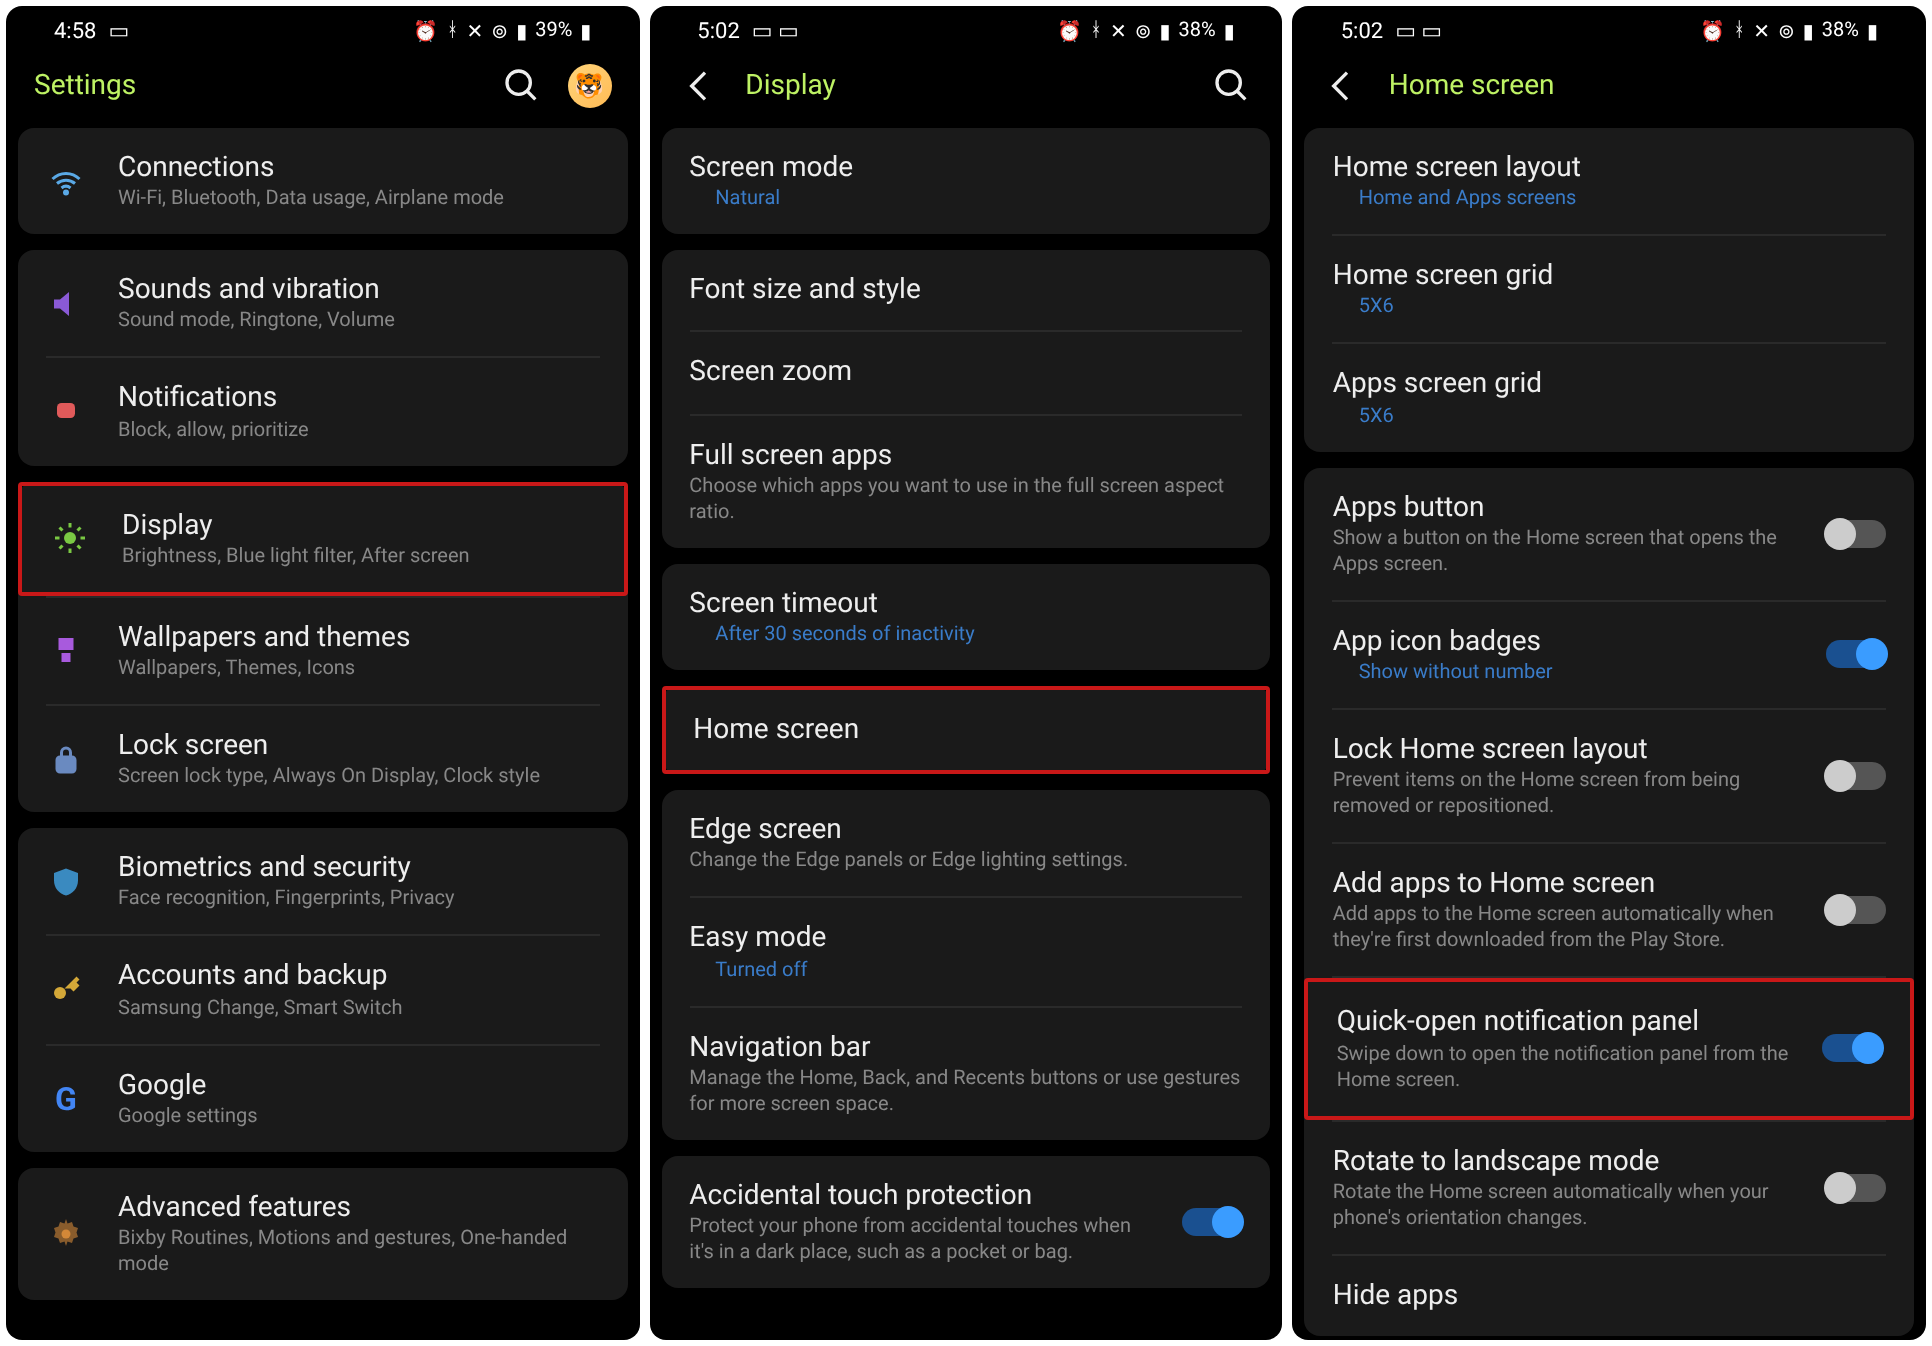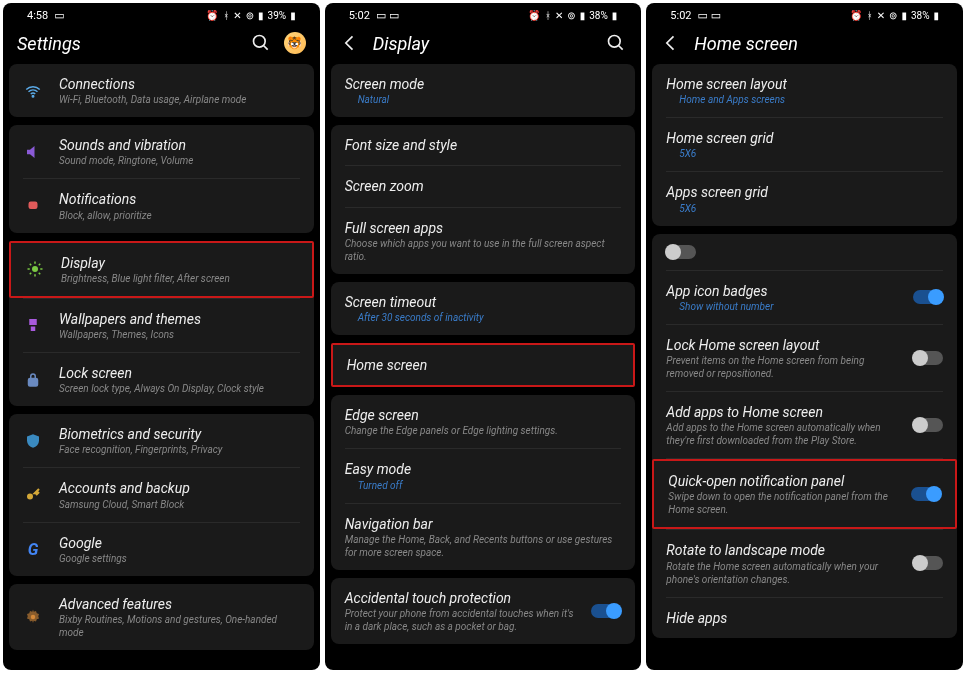--- a/index.html
+++ b/index.html
@@ -32,42 +32,40 @@
   }
   .status-left { display: flex; align-items: center; gap: 6px; }
   .status-right { display: flex; align-items: center; gap: 4px; font-size: 10px; }
   .header {
     display: flex;
     align-items: center;
     padding: 8px 14px 10px;
     gap: 12px;
   }
   .header-title {
-    font-size: 18px;
-    color: #ffffff;
+    font-size: 14px;
+    color: #bef264;
     flex: 1;
-    font-style: italic;
   }
   .back-arrow, .search-ico {
     width: 22px; height: 22px;
     display: flex; align-items: center; justify-content: center;
     color: #eee;
   }
   .avatar {
     width: 22px; height: 22px; border-radius: 50%;
     background: linear-gradient(135deg,#ffd47a,#ffbb55);
     display:flex;align-items:center;justify-content:center;
     font-size:12px;
   }
   .content { flex:1; overflow:hidden; padding: 0 6px; }
   .card {
     background: #1a1a1a;
     border-radius: 8px;
     margin-bottom: 8px;
-    font-style: italic;
   }
   .row {
     display: flex;
     align-items: center;
     padding: 11px 14px;
     gap: 16px;
   }
   .row-icon {
     width: 20px; height: 20px;
     display:flex;align-items:center;justify-content:center;
@@ -225,21 +223,21 @@
       <div class="divider"></div>
       <div class="row">
         <span class="row-icon" style="color:#d4a838">
             <svg viewBox="0 0 24 24" width="18" height="18" fill="currentColor">
               <circle cx="8" cy="14" r="4"></circle>
               <path d="M11 11l8-8 2 2-2 2 2 2-4 4-2-2"></path>
             </svg>
           </span>
         <div class="row-body">
             <div class="row-title">Accounts and backup</div>
-            <div class="row-sub">Samsung Cloud, Smart Block</div>
+            <div class="row-sub">Samsung Change, Smart Switch</div>
           </div>
       </div>
       <div class="divider"></div>
       <div class="row">
         <span class="row-icon" style="color:#4285f4;font-weight:bold;font-size:16px">G</span>
         <div class="row-body">
             <div class="row-title">Google</div>
             <div class="row-sub">Google settings</div>
           </div>
       </div>
@@ -411,20 +409,24 @@
       <div class="divider"></div>
       <div class="row no-icon">
           <div class="row-body">
             <div class="row-title">Apps screen grid</div>
             <div class="row-sub blue">5X6</div>
           </div>
         </div>
     </div>
     <div class="card">
       <div class="row no-icon">
+          <div class="row-body">
+            <div class="row-title">Apps button</div>
+            <div class="row-sub">Show a button on the Home screen that opens the Apps screen.</div>
+          </div>
           <div class="toggle"></div>
         </div>
       <div class="divider"></div>
       <div class="row no-icon">
           <div class="row-body">
             <div class="row-title">App icon badges</div>
             <div class="row-sub blue">Show without number</div>
           </div>
           <div class="toggle on"></div>
         </div>

